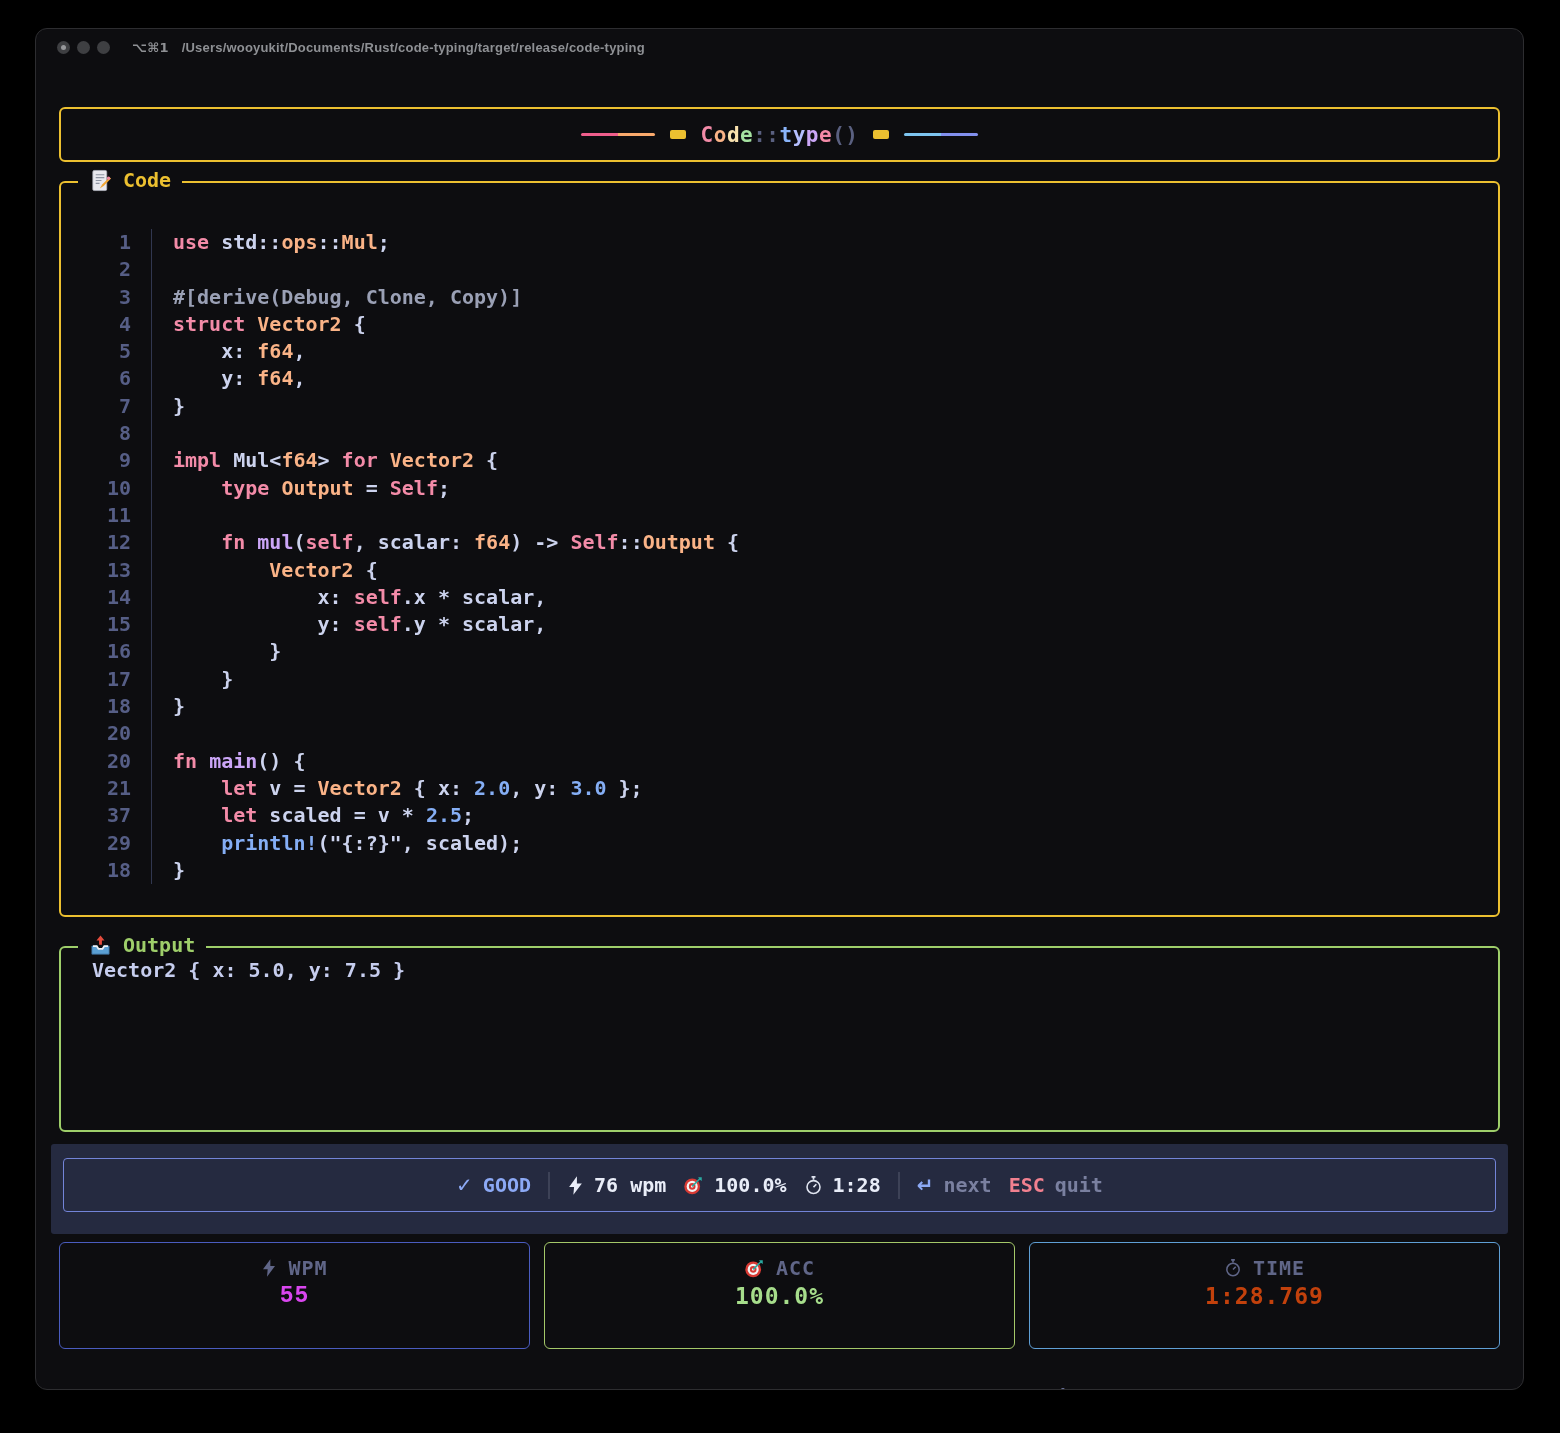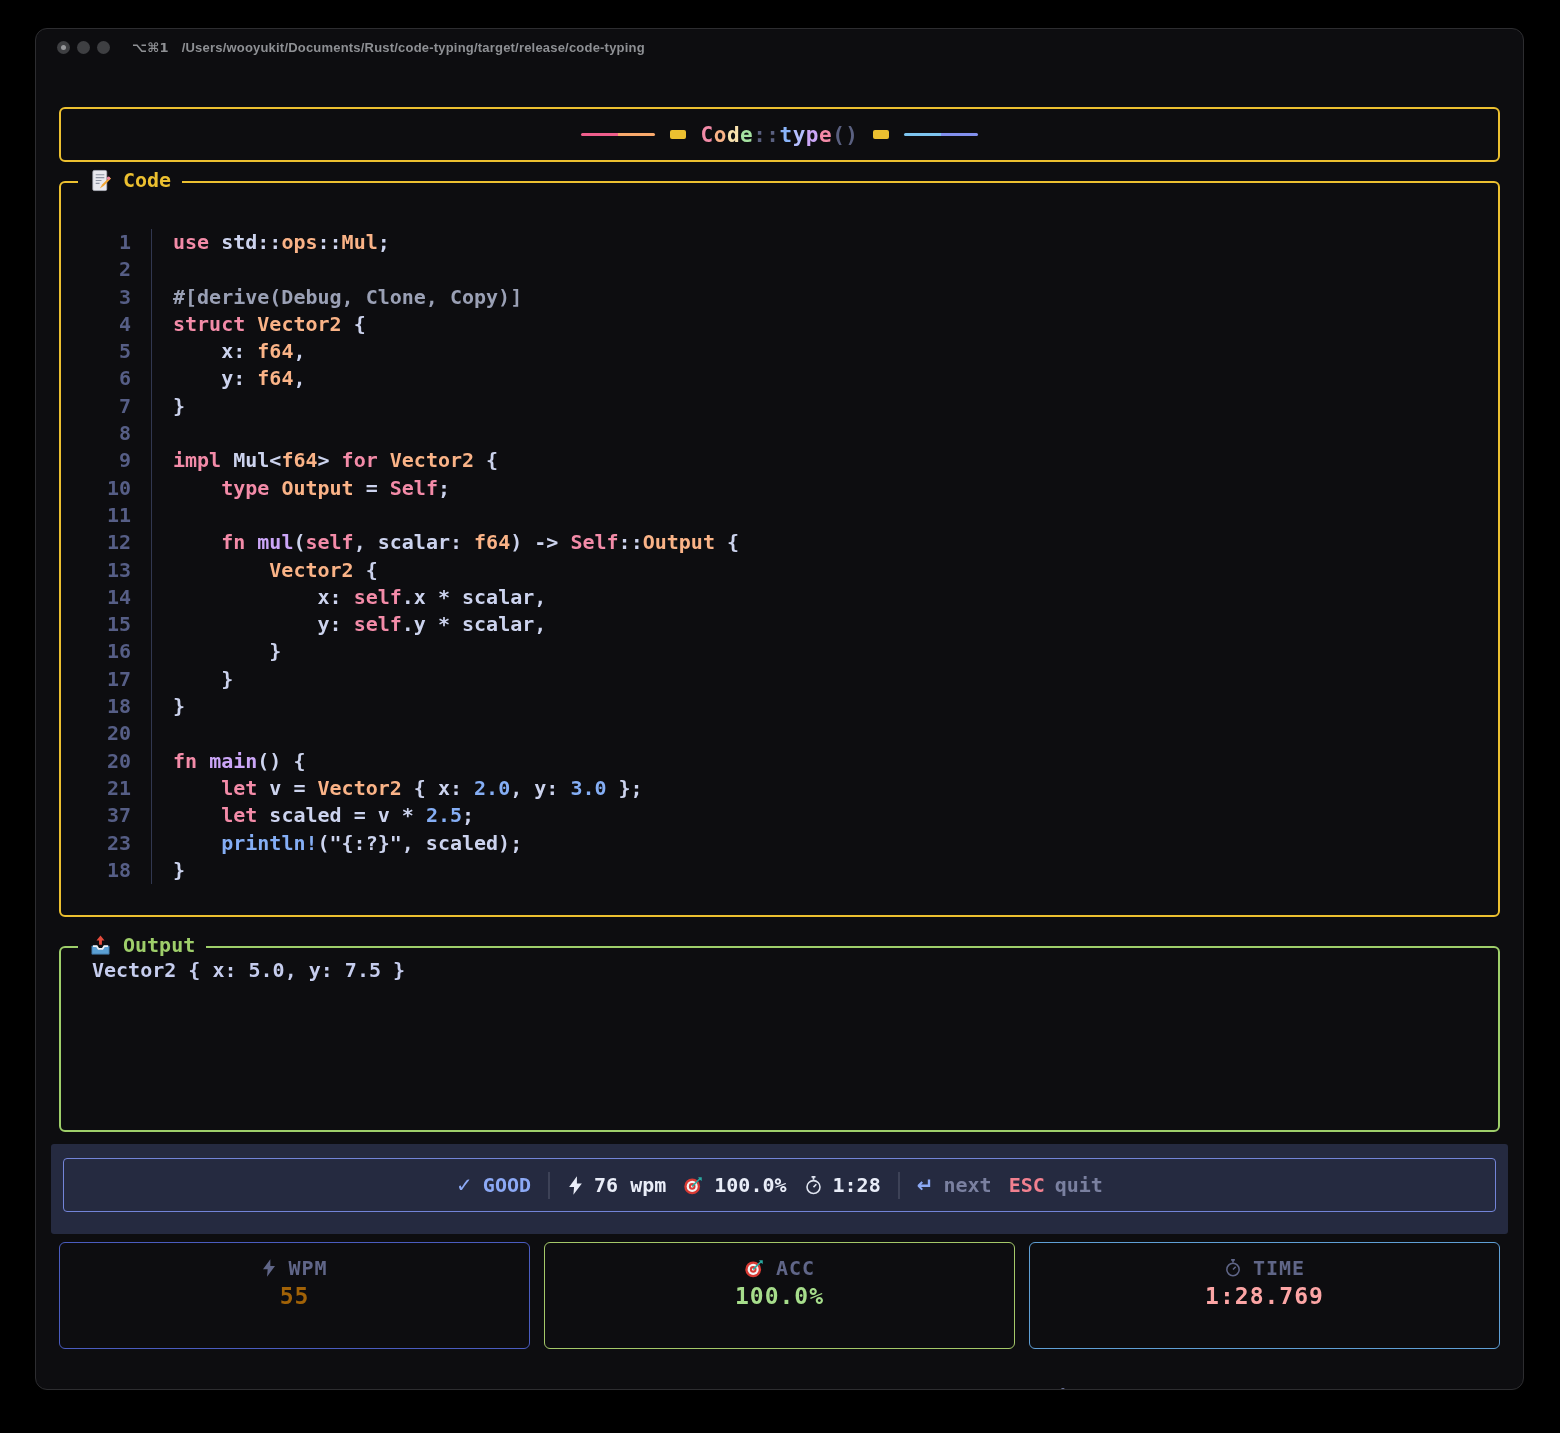--- a/index.html
+++ b/index.html
@@ -127,21 +127,21 @@
               <div>13</div>
               <div>14</div>
               <div>15</div>
               <div>16</div>
               <div>17</div>
               <div>18</div>
               <div>20</div>
               <div>20</div>
               <div>21</div>
               <div>37</div>
-              <div>23</div>
+              <div>29</div>
               <div>18</div>
             </div>
           <div class="gutter-rule"></div>
           <div class="code-lines" id="code-lines"><div class="code-line"><span style="color: rgb(243, 139, 168);">use</span><span style="color: rgb(204, 211, 238);"> std::</span><span style="color: rgb(250, 179, 135);">ops</span><span style="color: rgb(204, 211, 238);">::</span><span style="color: rgb(250, 179, 135);">Mul</span><span style="color: rgb(204, 211, 238);">;</span></div><div class="code-line">&nbsp;</div><div class="code-line"><span style="color: rgb(154, 160, 181);">#[derive(Debug, Clone, Copy)]</span></div><div class="code-line"><span style="color: rgb(243, 139, 168);">struct</span><span style="color: rgb(204, 211, 238);"> </span><span style="color: rgb(250, 179, 135);">Vector2</span><span style="color: rgb(204, 211, 238);"> {</span></div><div class="code-line"><span style="color: rgb(204, 211, 238);">    x: </span><span style="color: rgb(250, 179, 135);">f64</span><span style="color: rgb(204, 211, 238);">,</span></div><div class="code-line"><span style="color: rgb(204, 211, 238);">    y: </span><span style="color: rgb(250, 179, 135);">f64</span><span style="color: rgb(204, 211, 238);">,</span></div><div class="code-line"><span style="color: rgb(204, 211, 238);">}</span></div><div class="code-line">&nbsp;</div><div class="code-line"><span style="color: rgb(243, 139, 168);">impl</span><span style="color: rgb(204, 211, 238);"> Mul&lt;</span><span style="color: rgb(250, 179, 135);">f64</span><span style="color: rgb(204, 211, 238);">&gt; </span><span style="color: rgb(243, 139, 168);">for</span><span style="color: rgb(204, 211, 238);"> </span><span style="color: rgb(250, 179, 135);">Vector2</span><span style="color: rgb(204, 211, 238);"> {</span></div><div class="code-line"><span style="color: rgb(204, 211, 238);">    </span><span style="color: rgb(243, 139, 168);">type</span><span style="color: rgb(204, 211, 238);"> </span><span style="color: rgb(250, 179, 135);">Output</span><span style="color: rgb(204, 211, 238);"> = </span><span style="color: rgb(243, 139, 168);">Self</span><span style="color: rgb(204, 211, 238);">;</span></div><div class="code-line">&nbsp;</div><div class="code-line"><span style="color: rgb(204, 211, 238);">    </span><span style="color: rgb(243, 139, 168);">fn</span><span style="color: rgb(204, 211, 238);"> </span><span style="color: rgb(203, 166, 247);">mul</span><span style="color: rgb(204, 211, 238);">(</span><span style="color: rgb(243, 139, 168);">self</span><span style="color: rgb(204, 211, 238);">, scalar: </span><span style="color: rgb(250, 179, 135);">f64</span><span style="color: rgb(204, 211, 238);">) -&gt; </span><span style="color: rgb(243, 139, 168);">Self</span><span style="color: rgb(204, 211, 238);">::</span><span style="color: rgb(250, 179, 135);">Output</span><span style="color: rgb(204, 211, 238);"> {</span></div><div class="code-line"><span style="color: rgb(204, 211, 238);">        </span><span style="color: rgb(250, 179, 135);">Vector2</span><span style="color: rgb(204, 211, 238);"> {</span></div><div class="code-line"><span style="color: rgb(204, 211, 238);">            x: </span><span style="color: rgb(243, 139, 168);">self</span><span style="color: rgb(204, 211, 238);">.x * scalar,</span></div><div class="code-line"><span style="color: rgb(204, 211, 238);">            y: </span><span style="color: rgb(243, 139, 168);">self</span><span style="color: rgb(204, 211, 238);">.y * scalar,</span></div><div class="code-line"><span style="color: rgb(204, 211, 238);">        }</span></div><div class="code-line"><span style="color: rgb(204, 211, 238);">    }</span></div><div class="code-line"><span style="color: rgb(204, 211, 238);">}</span></div><div class="code-line">&nbsp;</div><div class="code-line"><span style="color: rgb(243, 139, 168);">fn</span><span style="color: rgb(204, 211, 238);"> </span><span style="color: rgb(203, 166, 247);">main</span><span style="color: rgb(204, 211, 238);">() {</span></div><div class="code-line"><span style="color: rgb(204, 211, 238);">    </span><span style="color: rgb(243, 139, 168);">let</span><span style="color: rgb(204, 211, 238);"> v = </span><span style="color: rgb(250, 179, 135);">Vector2</span><span style="color: rgb(204, 211, 238);"> { x: </span><span style="color: rgb(133, 174, 245);">2.0</span><span style="color: rgb(204, 211, 238);">, y: </span><span style="color: rgb(133, 174, 245);">3.0</span><span style="color: rgb(204, 211, 238);"> };</span></div><div class="code-line"><span style="color: rgb(204, 211, 238);">    </span><span style="color: rgb(243, 139, 168);">let</span><span style="color: rgb(204, 211, 238);"> scaled = v * </span><span style="color: rgb(133, 174, 245);">2.5</span><span style="color: rgb(204, 211, 238);">;</span></div><div class="code-line"><span style="color: rgb(204, 211, 238);">    </span><span style="color: rgb(133, 174, 245);">println!</span><span style="color: rgb(204, 211, 238);">("{:?}", scaled);</span></div><div class="code-line"><span style="color: rgb(204, 211, 238);">}</span></div></div>
         </div>
       </div>
 
       <div class="panel output-panel">
         <div class="panel-title">
           <svg width="23" height="23" viewBox="0 0 24 24">
@@ -199,21 +199,21 @@
       </div>
 
       <div class="stats-row">
         <div class="stat-box stat-wpm" style="border-color: rgb(74, 92, 192);">
           <div class="stat-label">
             <svg width="16" height="20" viewBox="0 0 24 28" style="color:#606688">
               <path d="M14 1 L3 16 h7 L9 27 L21 11 h-7 z" fill="currentColor"></path>
             </svg>
             <span>WPM</span>
           </div>
-          <div class="stat-value" style="color: #a16207;">55</div>
+          <div class="stat-value" style="color: #d946ef; font-family: Liberation Mono, monospace;">55</div>
         </div>
         <div class="stat-box stat-acc" style="border-color: rgb(164, 200, 105);">
           <div class="stat-label">
             <svg width="21" height="21" viewBox="0 0 24 24">
               <circle cx="10.5" cy="13" r="9" fill="#d83a34"></circle>
               <circle cx="10.5" cy="13" r="6.3" fill="#f4f4f4"></circle>
               <circle cx="10.5" cy="13" r="3.8" fill="#d83a34"></circle>
               <circle cx="10.5" cy="13" r="1.4" fill="#f4f4f4"></circle>
               <path d="M10.5 13 L19 4.5" stroke="#2aa9a0" stroke-width="1.8"></path>
               <path d="M17.3 2.6 l4.1 0.1 0.1 4.1 -2.6-1.6 z" fill="#2aa9a0"></path>
@@ -224,21 +224,21 @@
         </div>
         <div class="stat-box stat-time" style="border-color: rgb(95, 159, 214); text-align: right;">
           <div class="stat-label">
             <svg width="18" height="20" viewBox="0 0 24 26" style="color:#606688">
               <circle cx="12" cy="15" r="8.2" fill="none" stroke="currentColor" stroke-width="2"></circle>
               <path d="M9.5 2.2 h5 M12 2.2 v3.4" stroke="currentColor" stroke-width="2.2" fill="none"></path>
               <path d="M12 15 L15.6 11.4" stroke="currentColor" stroke-width="2" fill="none"></path>
             </svg>
             <span>TIME</span>
           </div>
-          <div class="stat-value" style="color: #fca5a5;">1:28.769</div>
+          <div class="stat-value" style="color: #c2410c;">1:28.769</div>
         </div>
       </div>
 
       <div class="footer">
         <span>Press </span><span class="f-enter">ENTER</span><span> for next sample or </span><span class="f-esc">ESC</span><span> to quit</span>
       </div>
 
     </div>
   </div>
 </div>

